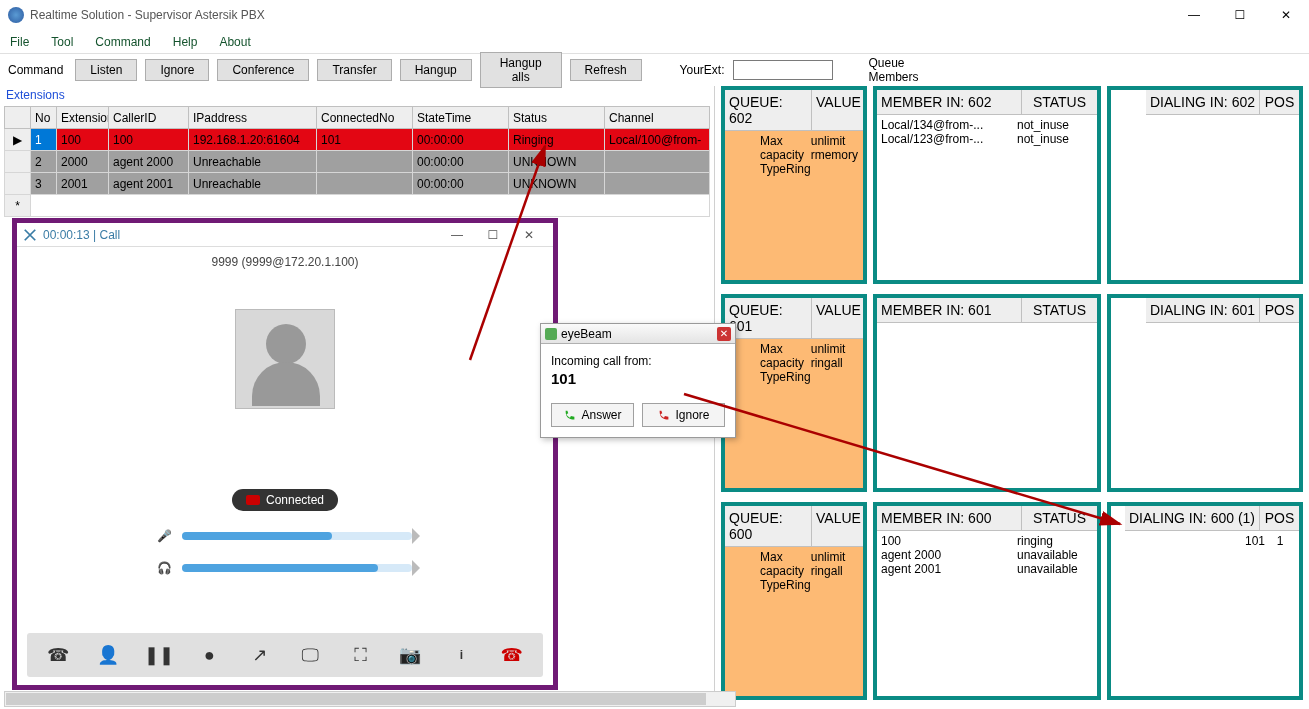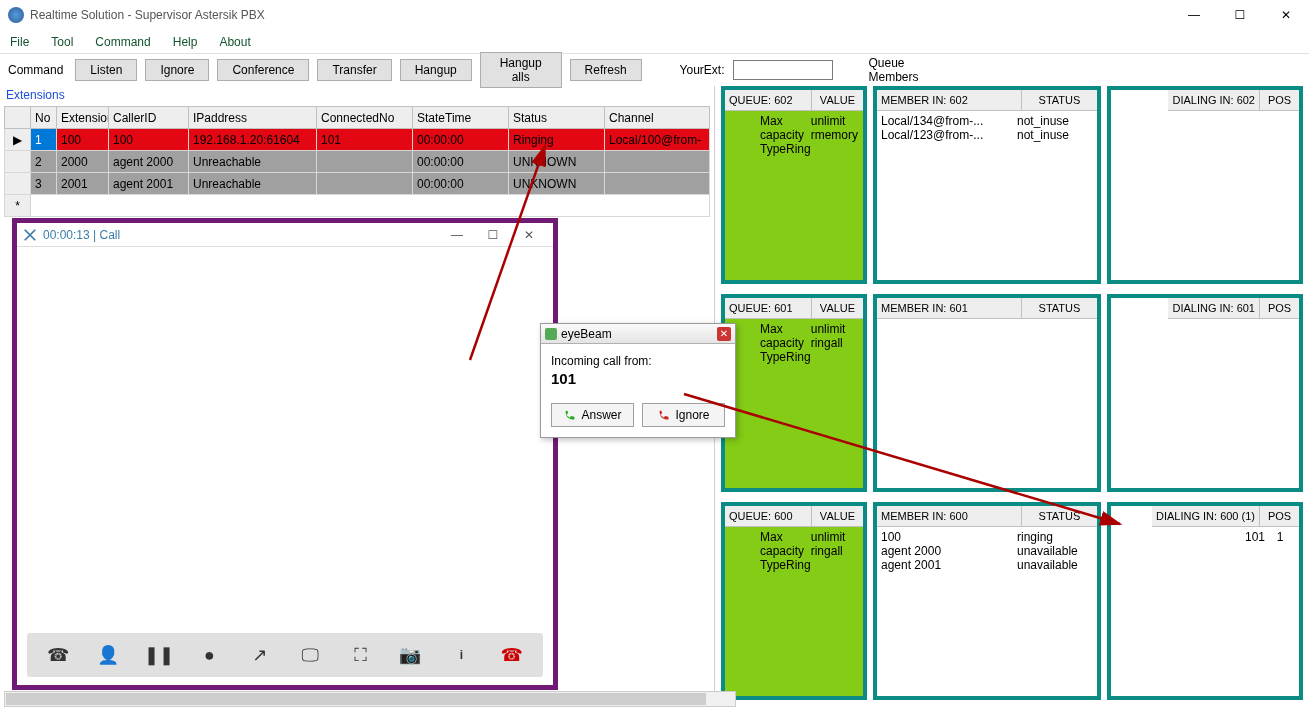--- a/index.html
+++ b/index.html
@@ -61,24 +61,24 @@
 .eb-body .num{ font-weight:bold; font-size:15px; margin-top:2px;}
 .eb-btns{ display:flex; gap:8px; padding:6px 10px 10px;}
 .eb-btn{ flex:1; border:1px solid #a0a0a0; background:#f4f4f4; padding:4px 4px; display:flex; align-items:center; justify-content:center; gap:4px; font-size:12px; cursor:pointer;}
 .eb-btn .ph{width:14px;height:14px;}
 
 .queues{ display:flex; flex-direction:column; gap:10px; }
 .qrow{ display:flex; gap:6px; }
 .qcard{ border:4px solid #0a8b84; background:#fff; height:198px; display:flex; flex-direction:column;}
 .qcard.q1{width:146px;} .qcard.q2{width:228px;} .qcard.q3{width:196px;align-items:flex-end;}
 .qhdr{ background:#eee; display:flex; border-bottom:1px solid #c0c0c0;}
-.qhdr div{ padding:4px 4px; font-size:11px;}
+.qhdr div{ padding:4px 4px; font-size:14px;}
 .qhdr .h1{flex:1;} .qhdr .h2{width:52px; text-align:center; border-left:1px solid #c0c0c0;}
 .qbody{ flex:1; padding:3px 4px; font-size:11px; display:flex;}
-.qbody.pink{ background:#84cc16;padding-left:35px;}
+.qbody.pink{ background:#fdba74;padding-left:35px;}
 .qbody .col1{flex:1;} .qbody .col2{width:52px; text-align:left;}
 .qline{display:flex;}
 .qline span:first-child{flex:1;}
 .qline span:last-child{width:76px;text-align:left;}
 
 .scrollbar-h{ position:absolute; left:4px; bottom:2px; width:732px; height:16px; background:#f0f0f0; border:1px solid #ccc;}
 .scrollbar-h .thumb{position:absolute;left:1px;top:1px;height:12px;width:700px;background:#cdcdcd;}
 
 svg.arrow{position:absolute;pointer-events:none;}
 </style>
@@ -319,20 +319,42 @@
         <path d="M2 2 L14 14 M2 14 L14 2" stroke="#3a7ca5" stroke-width="2"></path>
       </svg>
     <span>00:00:13</span>
     <span>&nbsp;|&nbsp;</span>
     <span>Call</span>
     <div class="spacer"></div>
     <div class="sp-ctrl">—</div>
     <div class="sp-ctrl">☐</div>
     <div class="sp-ctrl">✕</div>
   </div>
+  <div class="sp-body">
+    <div>9999 (9999@172.20.1.100)</div>
+    <div class="avatar"></div>
+    <div class="conn-pill">
+      <span class="dot"></span>
+      <span>Connected</span>
+    </div>
+    <div class="slider-row">
+      <span>🎤</span>
+      <div class="slider-track">
+          <div class="slider-fill" id="mic-fill" style="width: 65%;"></div>
+          <div class="tri"></div>
+        </div>
+    </div>
+    <div class="slider-row">
+      <span>🎧</span>
+      <div class="slider-track">
+          <div class="slider-fill" id="spk-fill" style="width: 85%;"></div>
+          <div class="tri"></div>
+        </div>
+    </div>
+  </div>
   <div class="sp-toolbar">
     <div class="tbtn">☎</div>
     <div class="tbtn">👤</div>
     <div class="tbtn">❚❚</div>
     <div class="tbtn">●</div>
     <div class="tbtn">↗</div>
     <div class="tbtn">🖵</div>
     <div class="tbtn">⛶</div>
     <div class="tbtn">📷</div>
     <div class="tbtn">

